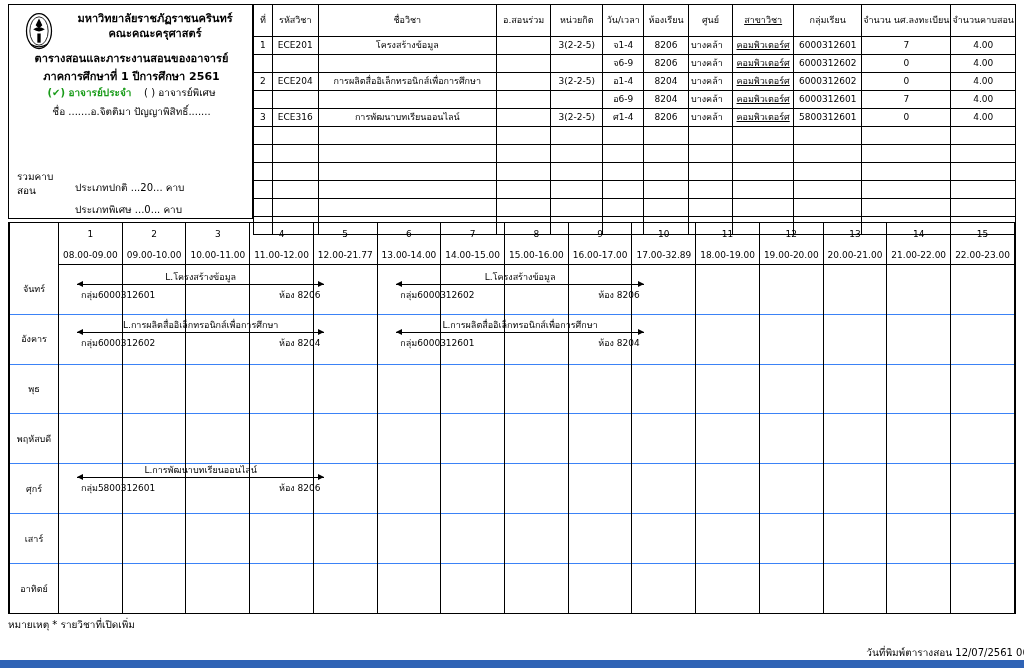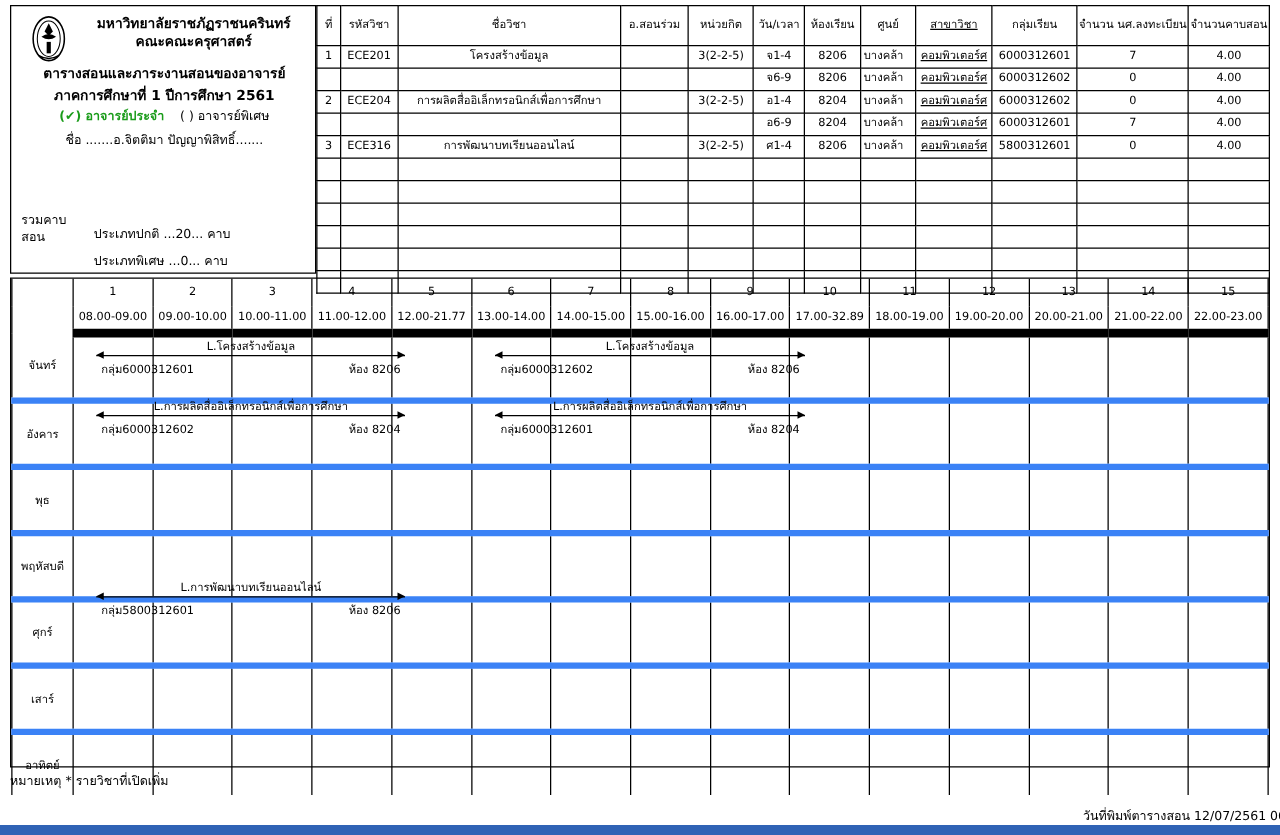--- a/index.html
+++ b/index.html
@@ -84,23 +84,23 @@
   }
   .sched-table{
     width:100%;height:100%;border-collapse:collapse;table-layout:fixed;
   }
   .sched-table td,.sched-table th{
     border-left:1px solid #000;border-right:1px solid #000;
     font-size:9px;font-weight:normal;padding:0;
   }
   .daycol{width:48px;text-align:center;font-size:10px;border-right:1px solid #000;}
   .hourhead{height:22px;text-align:center;font-size:11px;font-weight:bold;border-bottom:none;}
-  .timehead{height:18px;text-align:center;font-size:9px;border-bottom:7px solid #000000;}
+  .timehead{height:18px;text-align:center;font-size:9px;border-bottom:1px solid #000000;}
   .rowline{height:48px;position:relative;}
-  .sched-row{border-bottom:5px solid #3b82f6;}
+  .sched-row{border-bottom:1px solid #3b82f6;}
 
   
   .overlay{position:absolute;left:16px;top:0;width:1008px;height:392px;pointer-events:none;}
   .ev{position:absolute;height:40px;}
   .ev .arrow{
     position:absolute;left:0;right:0;top:14px;height:1px;background:#000;
   }
   .ev .arrow:before,.ev .arrow:after{
     content:"";position:absolute;top:-3px;width:0;height:0;
     border-top:3.5px solid transparent;border-bottom:3.5px solid transparent;

